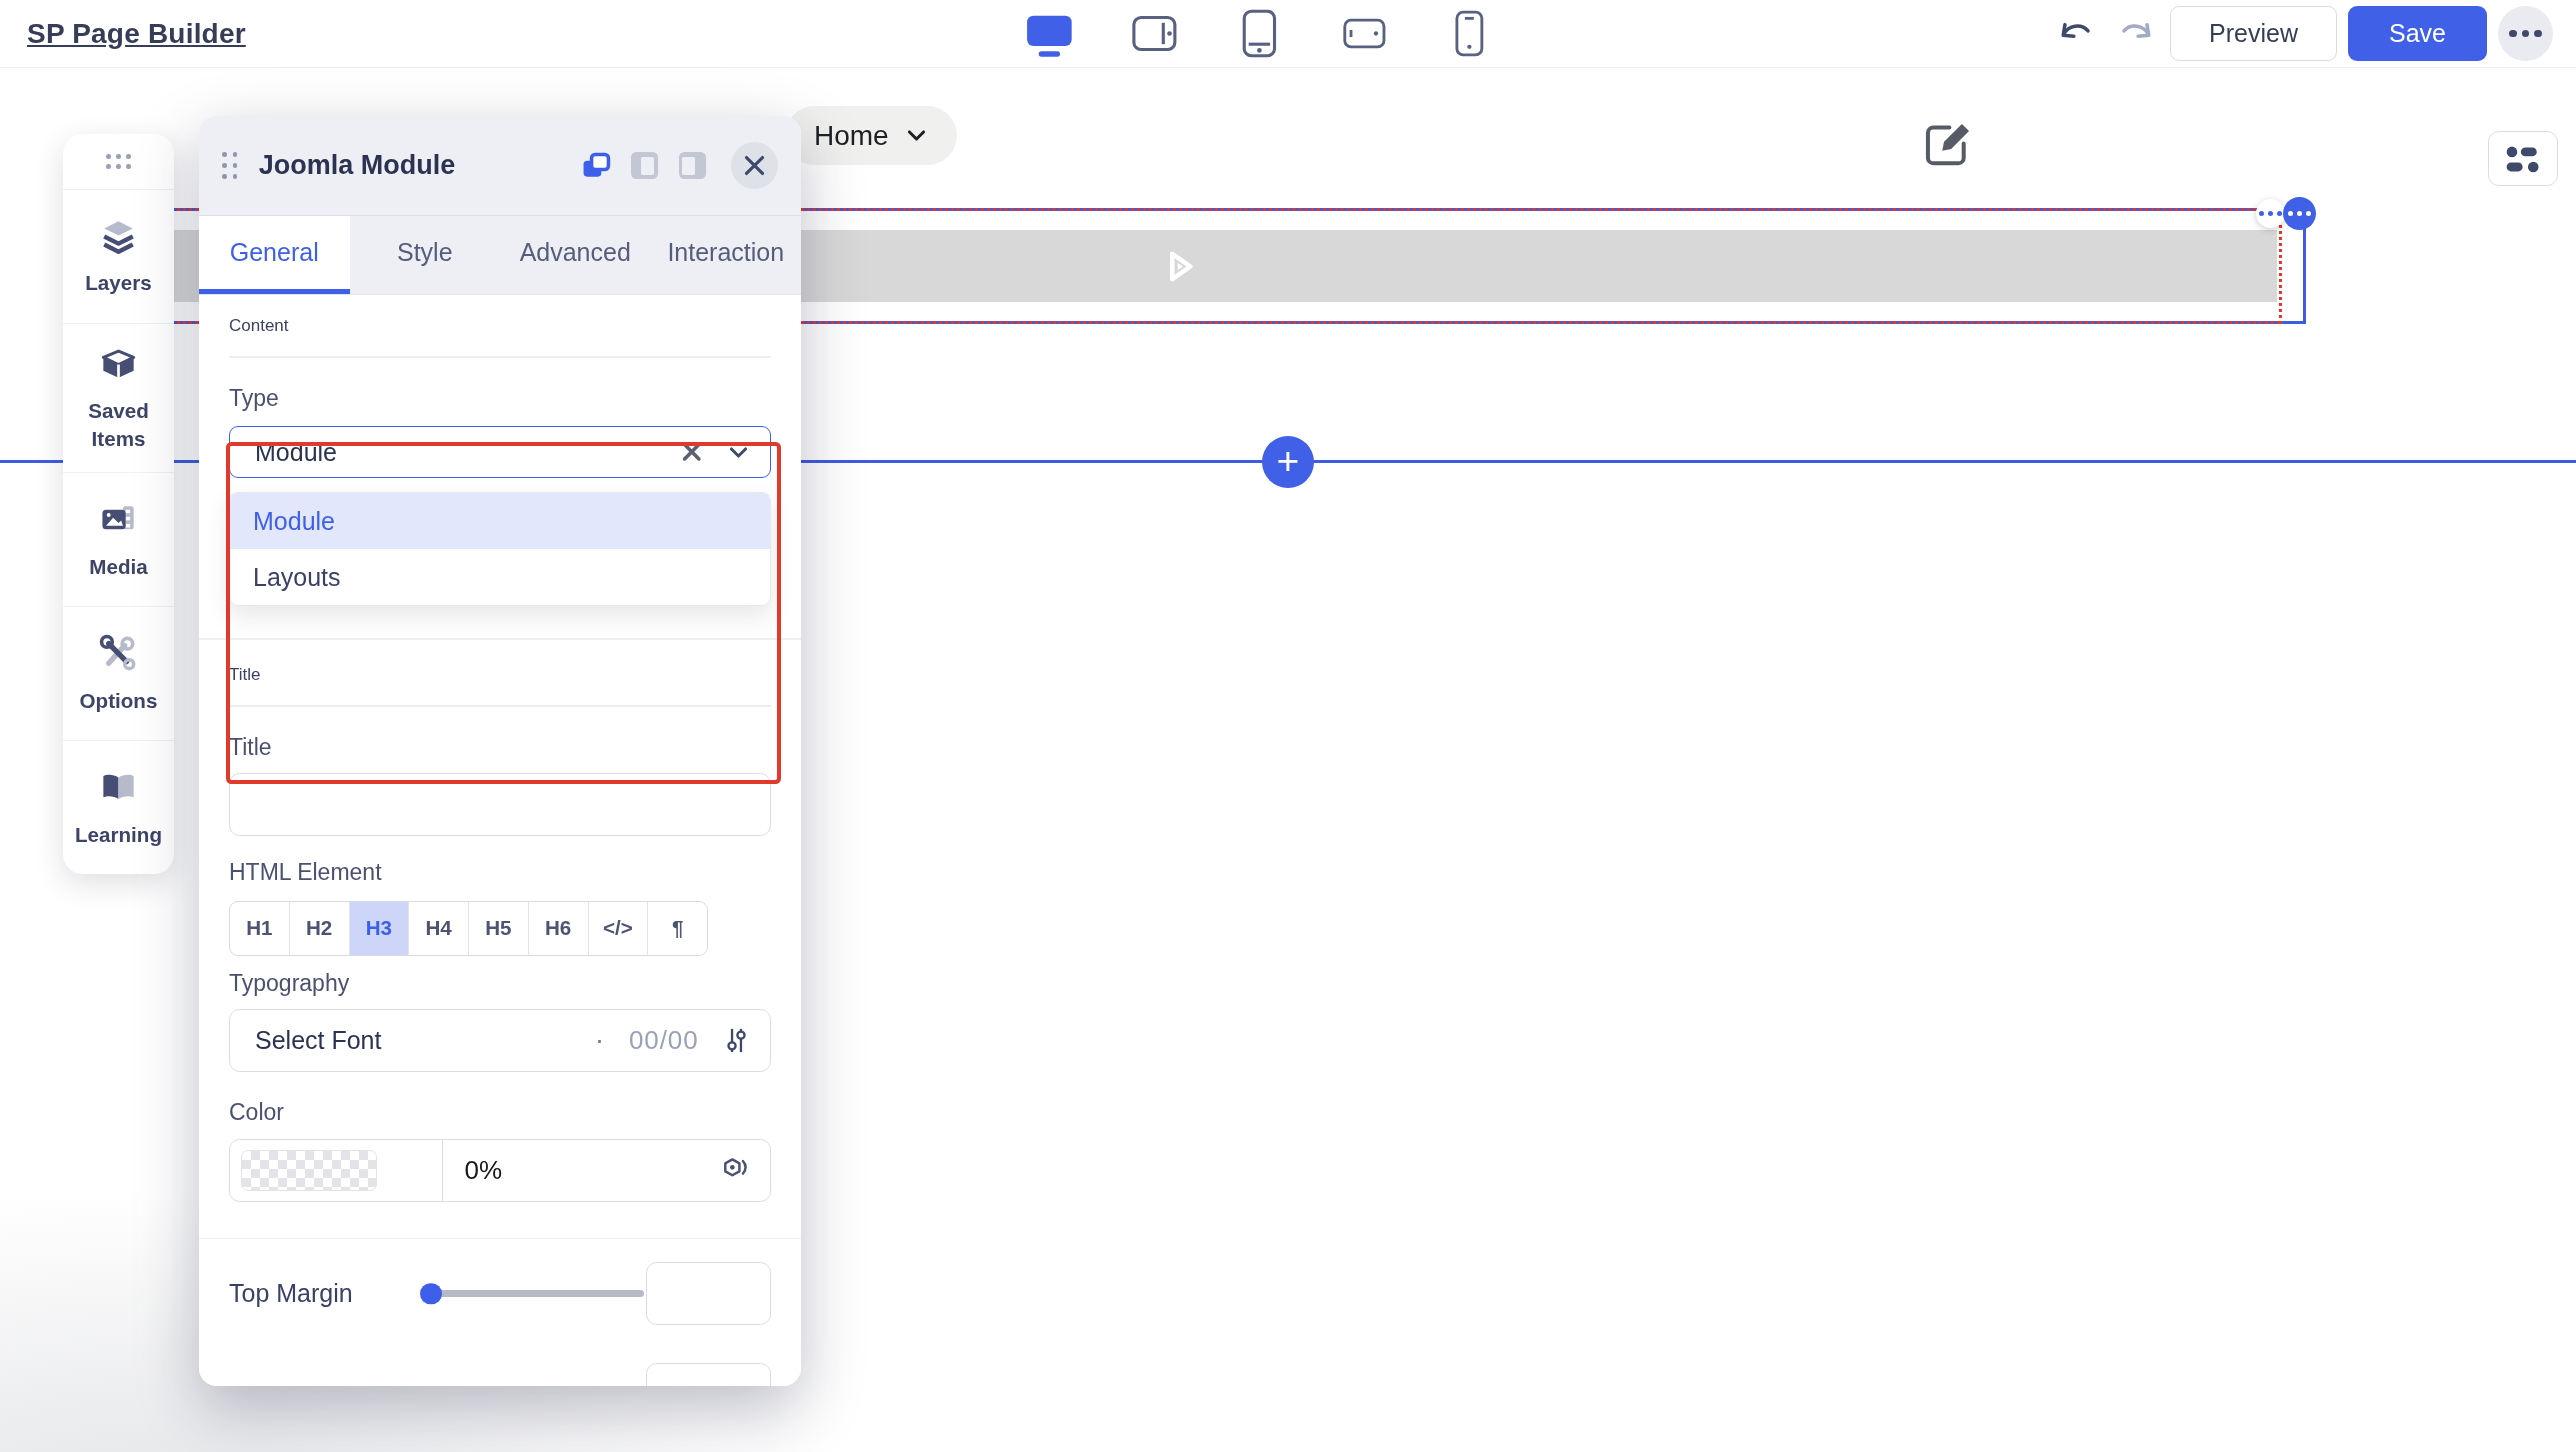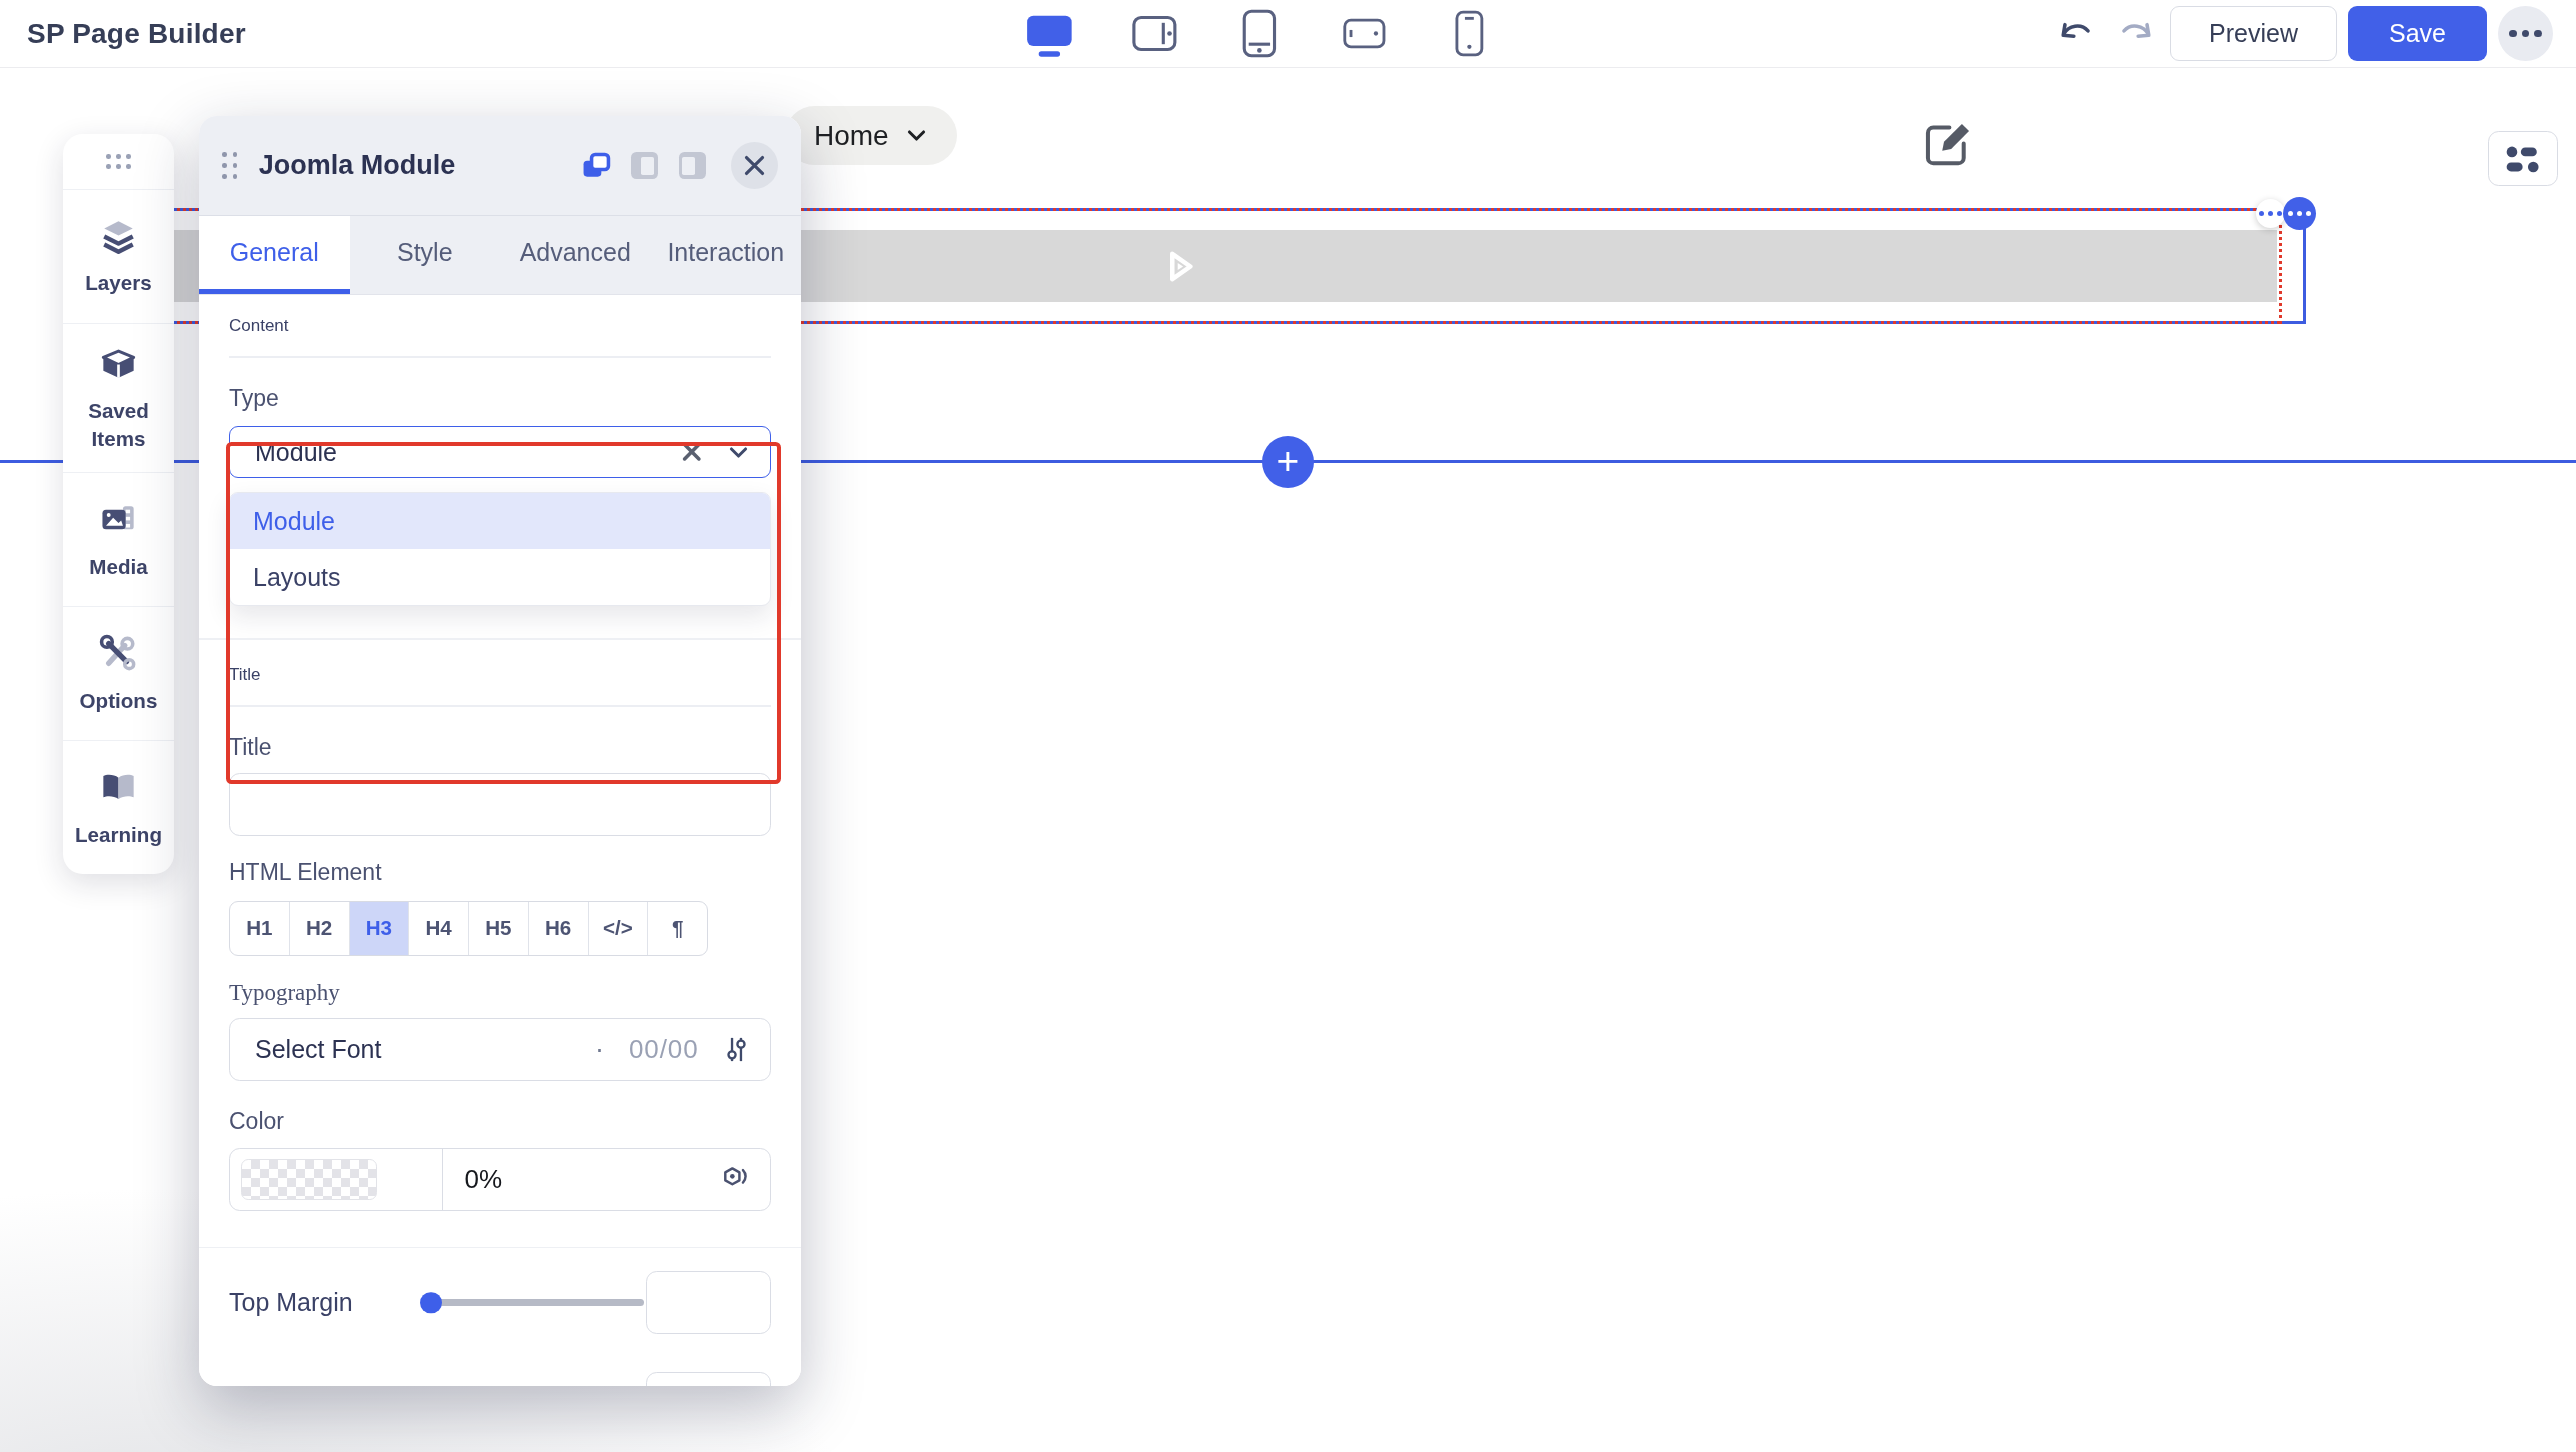--- a/index.html
+++ b/index.html
@@ -2,21 +2,21 @@
 <html style="font-size:14.3px"><head>
 <meta charset="utf-8">
 <style>
   * { margin:0; padding:0; box-sizing:border-box; }
   html,body { width:2576px; height:1453px; overflow:hidden; }
   body { font-family:"Liberation Sans", sans-serif; background:#ffffff; position:relative; color:#3a4166; }
 
   
   .topbar { position:absolute; left:0; top:0; width:2576px; height:68px; background:#fff;
             border-bottom:1.8px solid #ececef; display:flex; align-items:center; z-index:60; }
-  .app-title { position:absolute; left:27px; font-size:28px; font-weight:700; color:#363e57; letter-spacing:0.2px; }
+  .app-title { position:absolute; left:27px; font-size:28px; font-weight:700; color:#363e57; letter-spacing:0.2px;text-decoration:underline; }
   .device-group { position:absolute; left:50%; transform:translateX(-56%); display:flex; gap:48px; align-items:center; }
   .device-btn { width:57px; height:57px; display:flex; align-items:center; justify-content:center; cursor:pointer; }
   .topbar-right { position:absolute; right:23px; display:flex; align-items:center; gap:11px; }
   .icon-btn { width:48px; height:48px; display:flex; align-items:center; justify-content:center; cursor:pointer; }
   .btn { height:55px; border-radius:9px; font-size:25px; display:flex; align-items:center; justify-content:center; cursor:pointer; }
   .btn-preview { background:#fff; border:1.8px solid #d9dce4; color:#363e57; padding:0 38px; }
   .btn-save { background:#4160e8; border:none; color:#fff; padding:0 41px; font-weight:500; }
   .btn-more { width:55px; height:55px; border-radius:50%; background:#e9ebf1; display:flex; align-items:center; justify-content:center; gap:5.4px; cursor:pointer; }
   .btn-more i { width:7.2px; height:7.2px; border-radius:50%; background:#3f4a6b; display:block; }
 
@@ -418,21 +418,21 @@
       <div class="seg">H1</div>
       <div class="seg">H2</div>
       <div class="seg active">H3</div>
       <div class="seg">H4</div>
       <div class="seg">H5</div>
       <div class="seg">H6</div>
       <div class="seg">&lt;/&gt;</div>
       <div class="seg">¶</div>
     </div>
 
-    <div class="field-label" style="margin-top:24px;font-family:Liberation Serif, serif;">Typography</div>
+    <div class="field-label" style="margin-top:14px;">Typography</div>
     <div class="font-row">
       <span class="placeholder">Select Font</span>
       <span class="right">
         <span class="sep">·</span>
         <span class="counter">00/00</span>
         <span>
           <svg width="25" height="27" viewBox="0 0 28 30">
               <line x1="9" y1="2" x2="9" y2="28" stroke="#3f4a6b" stroke-width="2.6"></line>
               <circle cx="9" cy="21" r="4" fill="#ffffff" stroke="#3f4a6b" stroke-width="2.6"></circle>
               <line x1="19" y1="2" x2="19" y2="28" stroke="#3f4a6b" stroke-width="2.6"></line>

